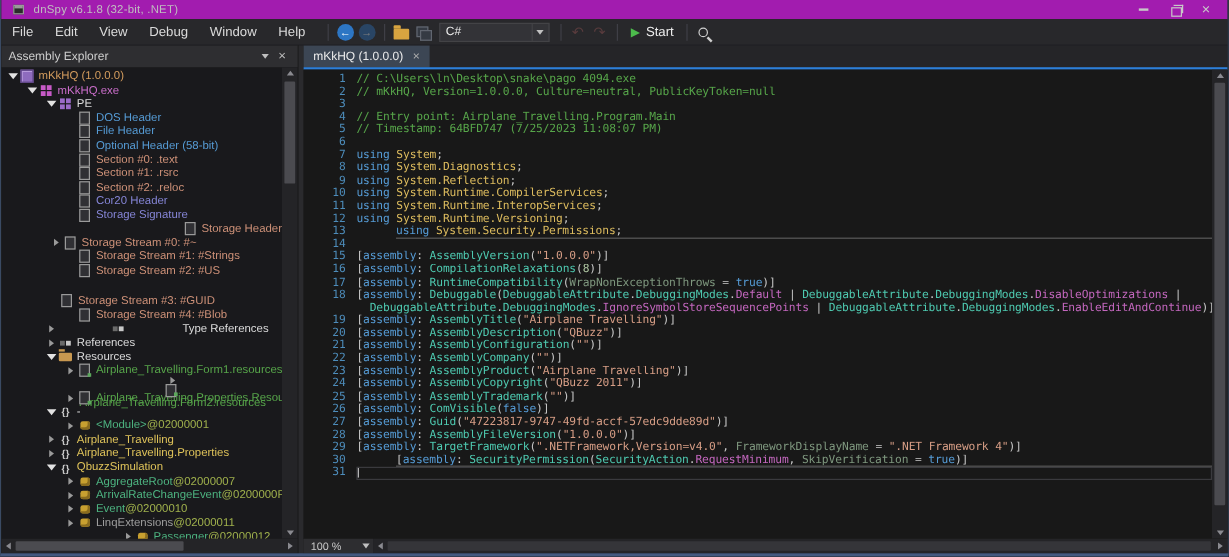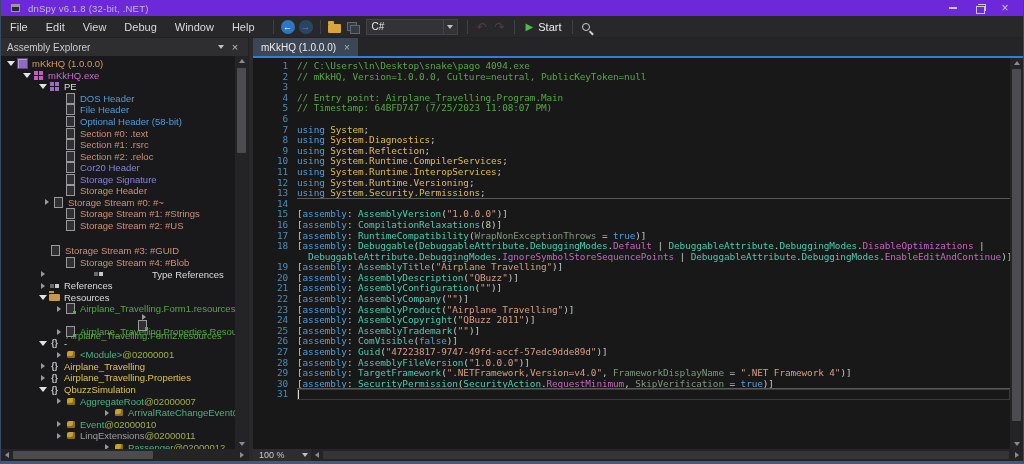--- a/index.html
+++ b/index.html
@@ -1,21 +1,21 @@
 <!DOCTYPE html>
 <html><head>
 <meta charset="utf-8">
 <style>
   html,body{margin:0;padding:0;background:#101010;}
   *{box-sizing:border-box;}
   .win{width:1024px;height:464px;background:#1E1E1E;position:relative;overflow:hidden;
        font-family:"Liberation Sans",sans-serif;color:#D0D0D0;
        border-left:1px solid #3A4A63;border-right:1px solid #3A4A63;border-bottom:3px solid #44597F;}
   
-  .titlebar{height:16px;background:#6d28d9;display:flex;align-items:center;padding:0 6px;}
+  .titlebar{height:16px;background:#a21caf;display:flex;align-items:center;padding:0 6px;}
   .app-icon{width:9px;height:8px;border:1px solid #9A9A9A;margin:0 8px 0 4px;position:relative;background:#2A2A2A;}
   .app-icon::before{content:"";position:absolute;left:0;top:0;right:0;height:2px;background:#9A9A9A;}
   .title{font-size:9.5px;color:#BFBFBF;letter-spacing:.2px;}
   .wincontrols{margin-left:auto;display:flex;align-items:center;gap:14px;padding-right:6px;}
   .wc{width:12px;height:10px;display:flex;align-items:center;justify-content:center;color:#C8C8C8;font-size:10px;cursor:default;}
   .wc.min::before{content:"";width:8px;height:2px;background:#C8C8C8;}
   .wc.max{position:relative;}
   .wc.max::before{content:"";position:absolute;width:7px;height:6px;border:1px solid #C8C8C8;left:3px;top:3px;}
   .wc.max::after{content:"";position:absolute;width:7px;height:6px;border:1px solid #C8C8C8;border-bottom:none;border-left:none;left:5px;top:1px;}
   .wc.close::before{content:"×";font-size:12px;line-height:10px;}
@@ -90,21 +90,21 @@
   .splitter{width:4px;background:#2A2A2D;flex:none;}
   .tabstrip{height:18px;background:#252528;display:flex;align-items:flex-end;}
   .tab{height:18px;background:#3C4654;color:#ECECEC;font-size:10px;display:flex;align-items:center;padding:0 8px;gap:8px;}
   .tab .x{color:#B0B0B0;font-size:10px;}
   .blueline{height:2px;background:#2D7FD9;}
   .editor-wrap{flex:1;display:flex;background:#181818;overflow:hidden;}
   .code{flex:1;padding-top:3px;overflow:hidden;font-family:"DejaVu Sans Mono",monospace;font-size:9.4px;letter-spacing:-0.1px;}
   .code-row{height:10.6px;line-height:10.6px;display:flex;white-space:pre;}
   .lnum{width:44px;flex:none;text-align:right;padding-right:9px;color:#4D8CBA;}
   .ctext{flex:1;min-width:0;overflow:hidden;position:relative;}
-  .code-row.rule .ctext{border-bottom:1px solid #5A5A5A;}
+  .code-row.rule .ctext{border-bottom:1px solid #5A5A5A;margin-left:33px;}
   .code-row.current .ctext{outline:1px solid #3A3A3E;outline-offset:-1px;}
   .caret{display:inline-block;width:1px;height:9px;background:#DCDCDC;vertical-align:middle;margin-left:1px;}
   .c-cm{color:#57A64A;}.c-kw{color:#569CD6;}.c-ns{color:#DCBB5E;}.c-cl{color:#4EC9B0;}
   .c-st{color:#D69D85;}.c-nu{color:#B5CEA8;}.c-pr{color:#7E977E;}.c-en{color:#C367BE;}.c-pl{color:#C8C8C8;}
   .editor-bottom{height:12px;display:flex;align-items:center;background:#242427;}
   .zoombox{width:58px;height:12px;background:#2D2D30;display:flex;align-items:center;font-size:9px;color:#C8C8C8;flex:none;}
   .zoombox .val{flex:1;padding-left:6px;}
   .zoombox .cb{width:12px;display:flex;align-items:center;justify-content:center;}
   .eb-hscroll{flex:1;display:flex;align-items:center;height:100%;background:#242427;}
 </style>
@@ -240,21 +240,21 @@
             <div class="tree-row" style="padding-left: 52px;">
               <span class="expander"></span>
               <span class="ticon i-page"></span>
               <span class="t-peri">Cor20 Header</span>
             </div>
             <div class="tree-row" style="padding-left: 52px;">
               <span class="expander"></span>
               <span class="ticon i-page"></span>
               <span class="t-peri">Storage Signature</span>
             </div>
-            <div class="tree-row" style="padding-left: 52px;">
+            <div class="tree-row" style="padding-left: 52px; justify-content: flex-end;">
               <span class="expander"></span>
               <span class="ticon i-page"></span>
               <span class="t-orange">Storage Header</span>
             </div>
             <div class="tree-row" style="padding-left: 40px;">
               <span class="expander">
                 <i class="tri-col"></i>
               </span>
               <span class="ticon i-page"></span>
               <span class="t-orange">Storage Stream #0: #~</span>
@@ -358,21 +358,21 @@
               <span class="t-gold">QbuzzSimulation</span>
             </div>
             <div class="tree-row" style="padding-left: 52px;">
               <span class="expander">
                 <i class="tri-col"></i>
               </span>
               <span class="ticon i-cls"></span>
               <span class="t-cls">AggregateRoot</span>
               <span class="t-tok"> @02000007</span>
             </div>
-            <div class="tree-row" style="padding-left: 52px; margin-left: 48px;">
+            <div class="tree-row" style="padding-left: 52px;">
               <span class="expander">
                 <i class="tri-col"></i>
               </span>
               <span class="ticon i-cls"></span>
               <span class="t-cls">ArrivalRateChangeEvent</span>
               <span class="t-tok"> @0200000F</span>
             </div>
             <div class="tree-row" style="padding-left: 52px;">
               <span class="expander">
                 <i class="tri-col"></i>

